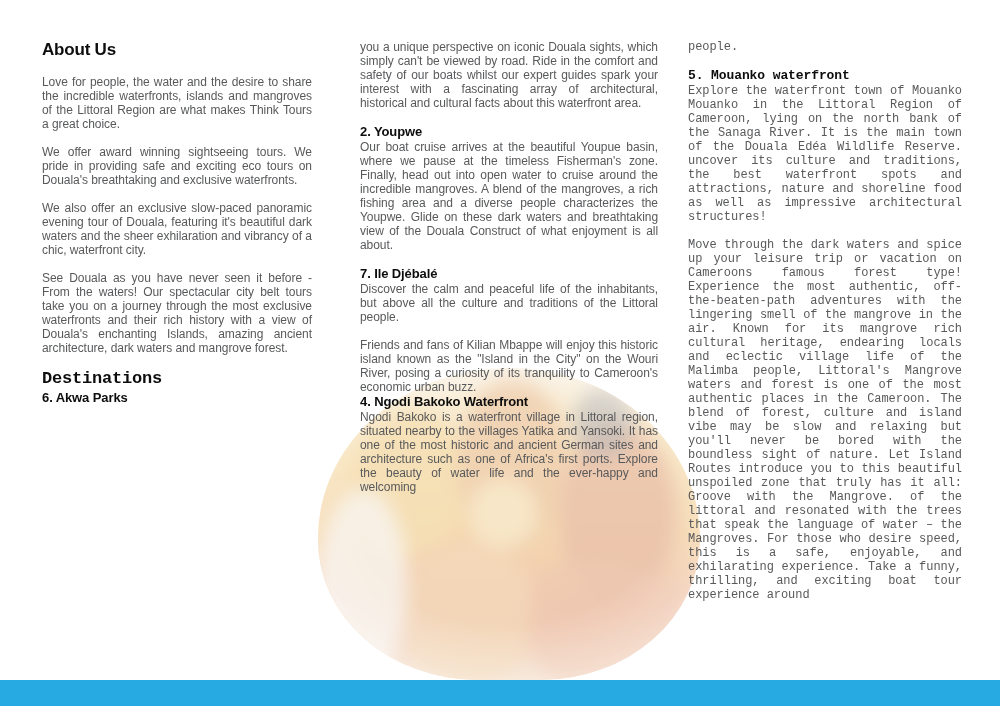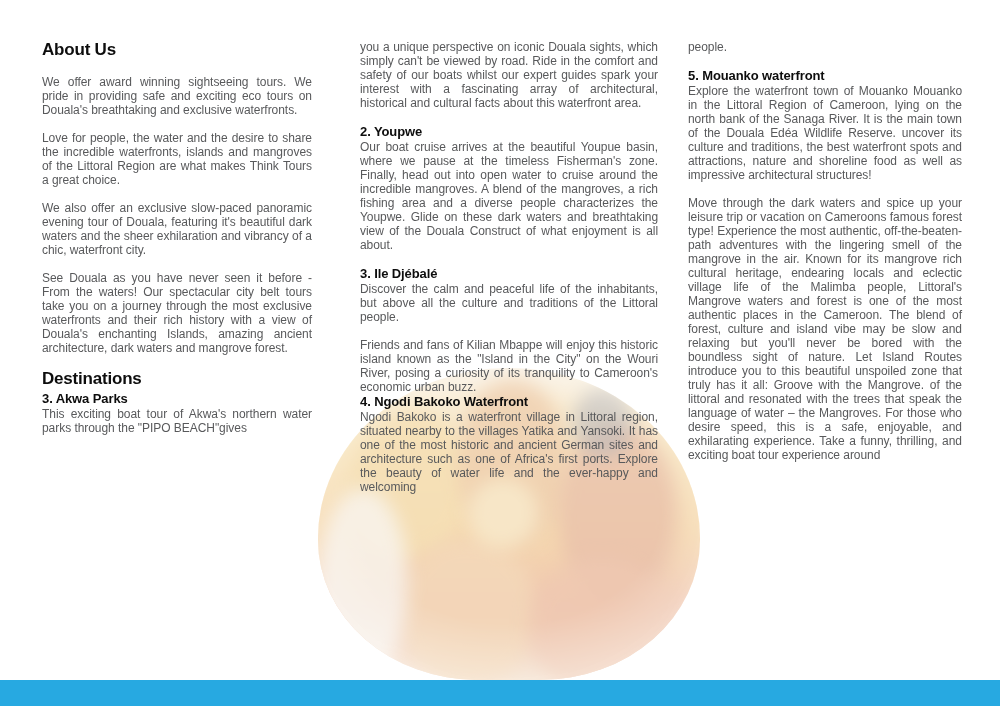--- a/index.html
+++ b/index.html
@@ -69,21 +69,21 @@
     height: 680px;
     display: flex;
     z-index: 2;
   }
   .column {
     box-sizing: border-box;
     padding-top: 40px;
   }
   #col-1 { width: 340px; padding-left: 42px; padding-right: 28px; }
   #col-2 { width: 340px; padding-left: 20px; padding-right: 22px; }
-  #col-3 { width: 320px; padding-left: 8px; padding-right: 38px; }
+  #col-3 { width: 320px; padding-left: 8px; padding-right: 38px; font-family: Liberation Mono, monospace; }
 
   h1.section-title {
     font-size: 17px;
     font-weight: bold;
     color: #0d0d0d;
     margin: 0 0 15px 0;
     letter-spacing: -0.2px;
   }
   h2.sub-title {
     font-size: 13px;
@@ -115,34 +115,33 @@
   <div class="ph" style="left:255px;top:20px;width:60px;height:70px;background:#4a4a55;opacity:.55;"></div>
   <div class="ph" style="left:0px;top:120px;width:90px;height:190px;background:#efe3d2;opacity:.85;"></div>
   <div class="ph" style="left:150px;top:110px;width:70px;height:70px;background:#f4d98f;opacity:.7;"></div>
   <div class="fade-mask"></div>
 </div>
 
 <div id="columns">
 
   <div class="column" id="col-1">
     <h1 class="section-title">About Us</h1>
+    <p class="body">Love for people, the water and the desire to share the incredible waterfronts, islands and mangroves of the Littoral Region are what makes Think Tours a great choice.</p>
     <p class="body">We offer award winning sightseeing tours. We pride in providing safe and exciting eco tours on Douala's breathtaking and exclusive waterfronts.</p>
-    <p class="body">Love for people, the water and the desire to share the incredible waterfronts, islands and mangroves of the Littoral Region are what makes Think Tours a great choice.</p>
     <p class="body">We also offer an exclusive slow-paced panoramic evening tour of Douala, featuring it's beautiful dark waters and the sheer exhilaration and vibrancy of a chic, waterfront city.</p>
     <p class="body">See Douala as you have never seen it before - From the waters! Our spectacular city belt tours take you on a journey through the most exclusive waterfronts and their rich history with a view of Douala's enchanting Islands, amazing ancient architecture, dark waters and mangrove forest.</p>
-    <h1 class="section-title" style="margin-bottom:2px;">Destinations</h1>
-    <h2 class="sub-title">3. Akwa Parks</h2>
-    <p class="body nogap">This exciting boat tour of Akwa's northern water parks through the "PIPO BEACH"gives</p>
+    <h1 class="section-title" style="margin-bottom:2px;font-family:Liberation Mono, monospace;">Destinations</h1>
+    <h2 class="sub-title">6. Akwa Parks</h2>
   </div>
 
   <div class="column" id="col-2">
     <p class="body">you a unique perspective on iconic Douala sights, which simply can't be viewed by road. Ride in the comfort and safety of our boats whilst our expert guides spark your interest with a fascinating array of architectural, historical and cultural facts about this waterfront area.</p>
     <h2 class="sub-title">2. Youpwe</h2>
     <p class="body">Our boat cruise arrives at the beautiful Youpue basin, where we pause at the timeless Fisherman's zone. Finally, head out into open water to cruise around the incredible mangroves. A blend of the mangroves, a rich fishing area and a diverse people characterizes the Youpwe. Glide on these dark waters and breathtaking view of the Douala Construct of what enjoyment is all about.</p>
-    <h2 class="sub-title">3. Ile Djébalé</h2>
+    <h2 class="sub-title">7. Ile Djébalé</h2>
     <p class="body">Discover the calm and peaceful life of the inhabitants, but above all the culture and traditions of the Littoral people.</p>
     <p class="body nogap">Friends and fans of Kilian Mbappe will enjoy this historic island known as the "Island in the City" on the Wouri River, posing a curiosity of its tranquility to Cameroon's economic urban buzz.</p>
     <h2 class="sub-title">4. Ngodi Bakoko Waterfront</h2>
     <p class="body nogap">Ngodi Bakoko is a waterfront village in Littoral region, situated nearby to the villages Yatika and Yansoki. It has one of the most historic and ancient German sites and architecture such as one of Africa's first ports. Explore the beauty of water life and the ever-happy and welcoming</p>
   </div>
 
   <div class="column" id="col-3">
     <p class="body">people.</p>
     <h2 class="sub-title">5. Mouanko waterfront</h2>
     <p class="body">Explore the waterfront town of Mouanko Mouanko in the Littoral Region of Cameroon, lying on the north bank of the Sanaga River. It is the main town of the Douala Edéa Wildlife Reserve. uncover its culture and traditions, the best waterfront spots and attractions, nature and shoreline food as well as impressive architectural structures!</p>

